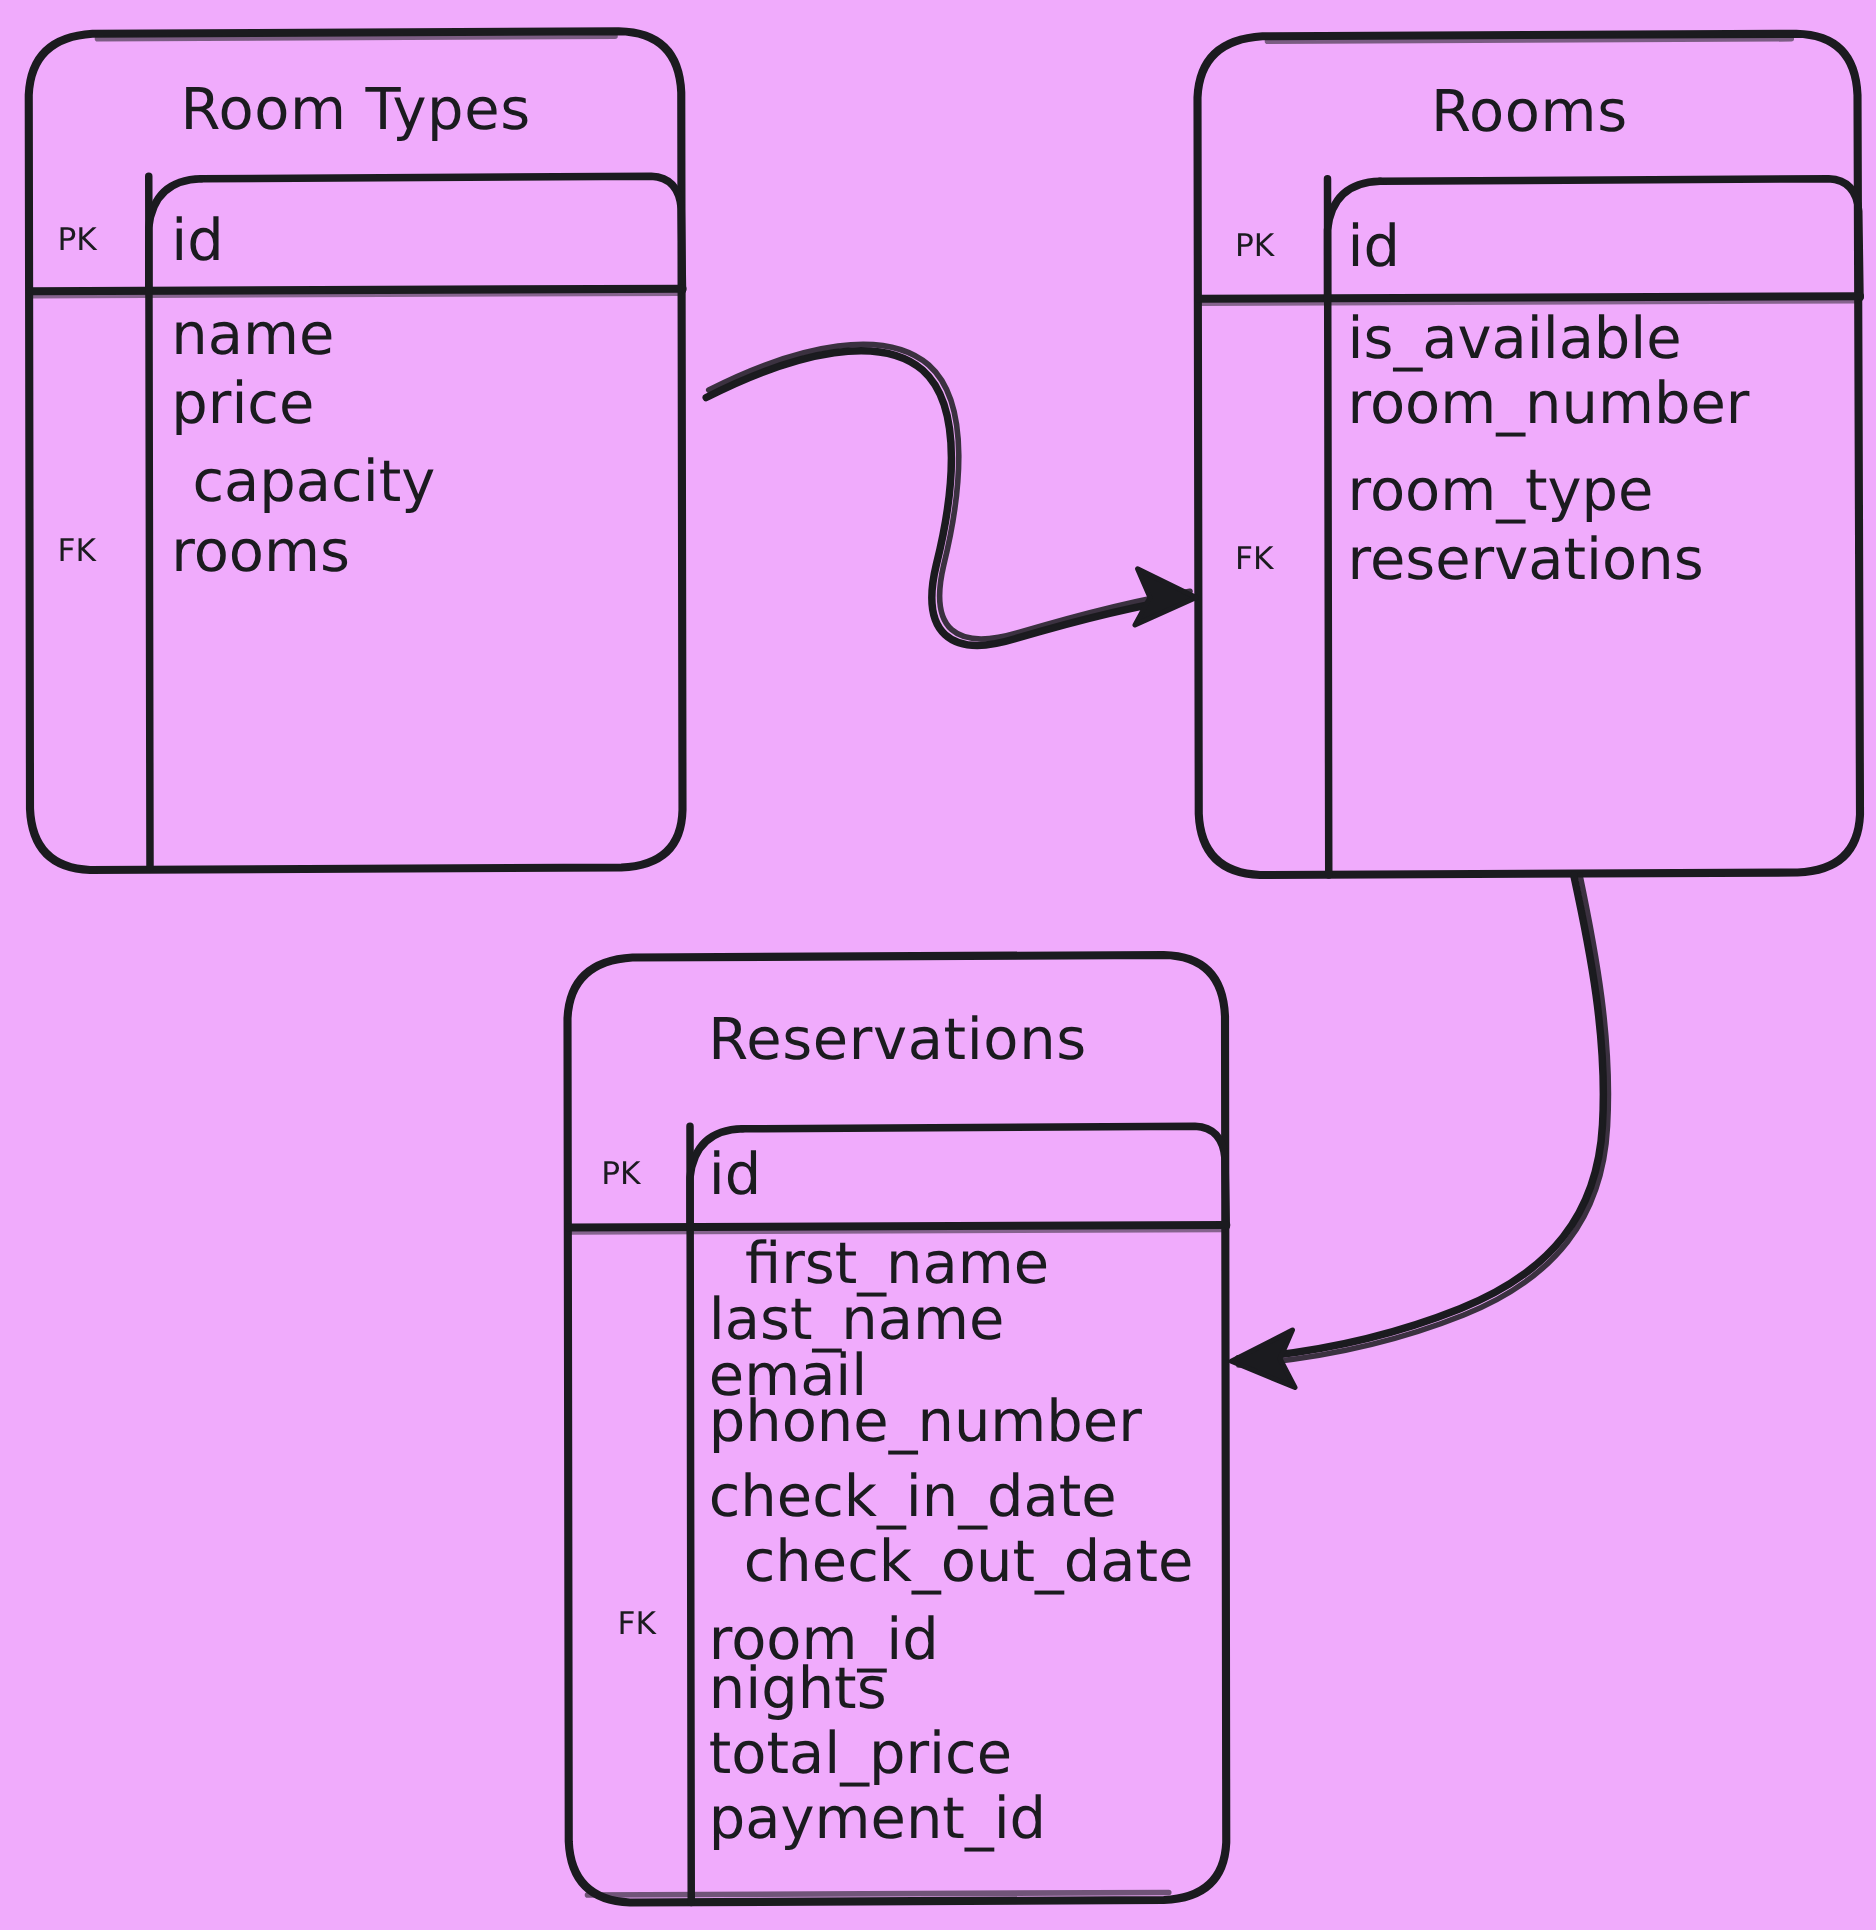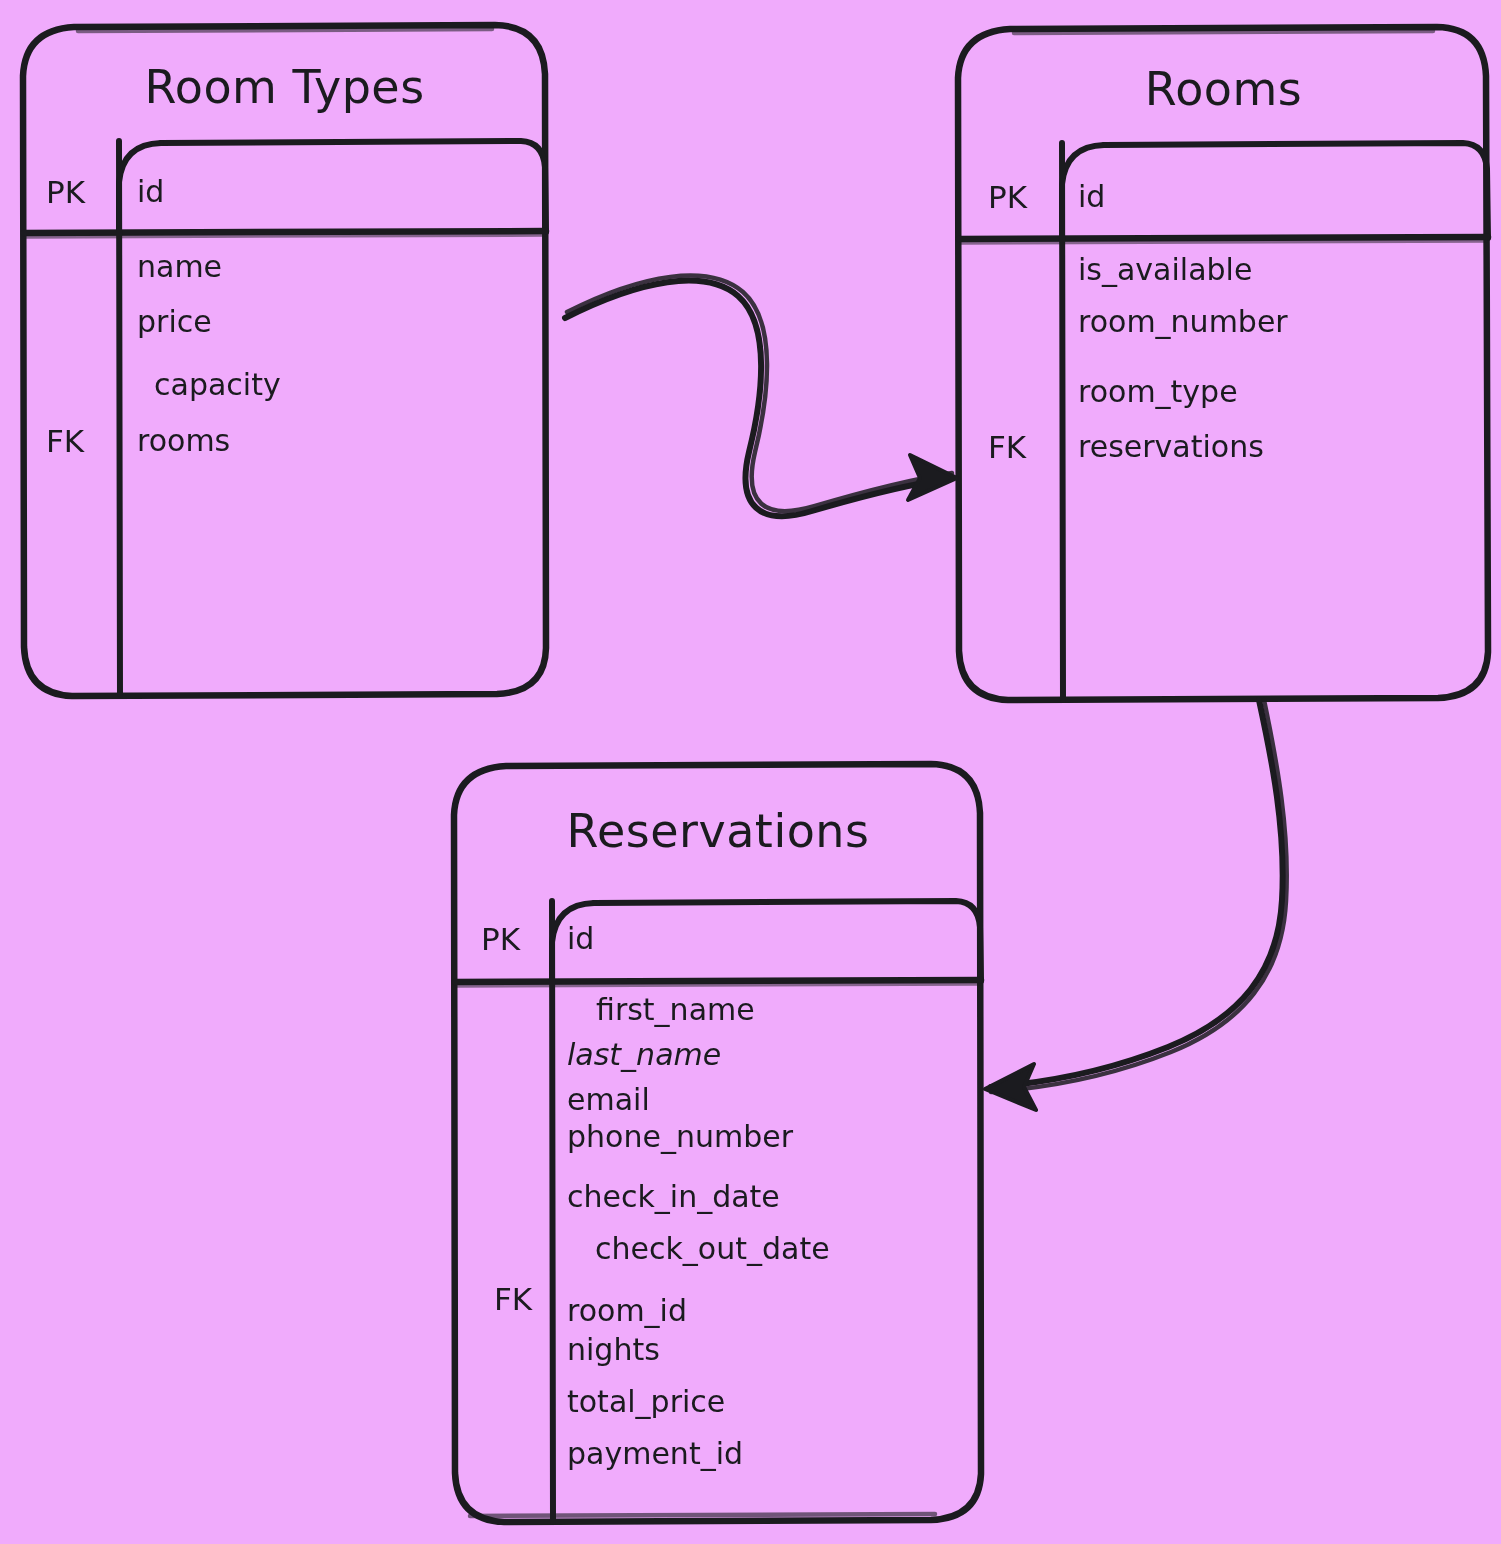--- a/index.html
+++ b/index.html
@@ -31,26 +31,26 @@
     text-align: center;
     color: #1b1b1f;
     font-size: 46px;
     line-height: 46px;
     letter-spacing: 0.5px;
     white-space: nowrap;
   }
   .field-label, .key-label {
     position: absolute;
     color: #1b1b1f;
-    font-size: 30px;
+    font-size: 46px;
     line-height: 34px;
     white-space: nowrap;
   }
   .key-label {
-    font-size: 31px;
+    font-size: 25px;
   }
 </style>
 </head>
 <body>
 
 <div id="canvas">
 
   <svg class="layer" viewBox="0 0 1501 1544" xmlns="http://www.w3.org/2000/svg">
     <g fill="none" stroke="#1b1b1f" stroke-width="6.5" stroke-linecap="round" stroke-linejoin="round">
 
@@ -147,21 +147,21 @@
     <div class="field-label" style="left:1078px; top:430px;">reservations</div>
   </div>
 
   <div class="entity">
     <div class="entity-title" style="left:455px; top:808px; width:526px;">Reservations</div>
 
     <div class="key-label" style="left:481px; top:922px;">PK</div>
     <div class="field-label" style="left:567px; top:922px;">id</div>
 
     <div class="field-label" style="left:567px; top:993px;margin-left:29px;">first_name</div>
-    <div class="field-label" style="left:567px; top:1038px;font-style:italic;">last_name</div>
+    <div class="field-label" style="left:567px; top:1038px;">last_name</div>
     <div class="field-label" style="left:567px; top:1083px;">email</div>
     <div class="field-label" style="left:567px; top:1120px;">phone_number</div>
 
     <div class="field-label" style="left:567px; top:1180px;">check_in_date</div>
     <div class="field-label" style="left:567px; top:1232px;margin-left:28px;">check_out_date</div>
 
     <div class="key-label" style="left:494px; top:1282px;">FK</div>
     <div class="field-label" style="left:567px; top:1282px;margin-top:12px;">room_id</div>
 
     <div class="field-label" style="left:567px; top:1333px;">nights</div>

